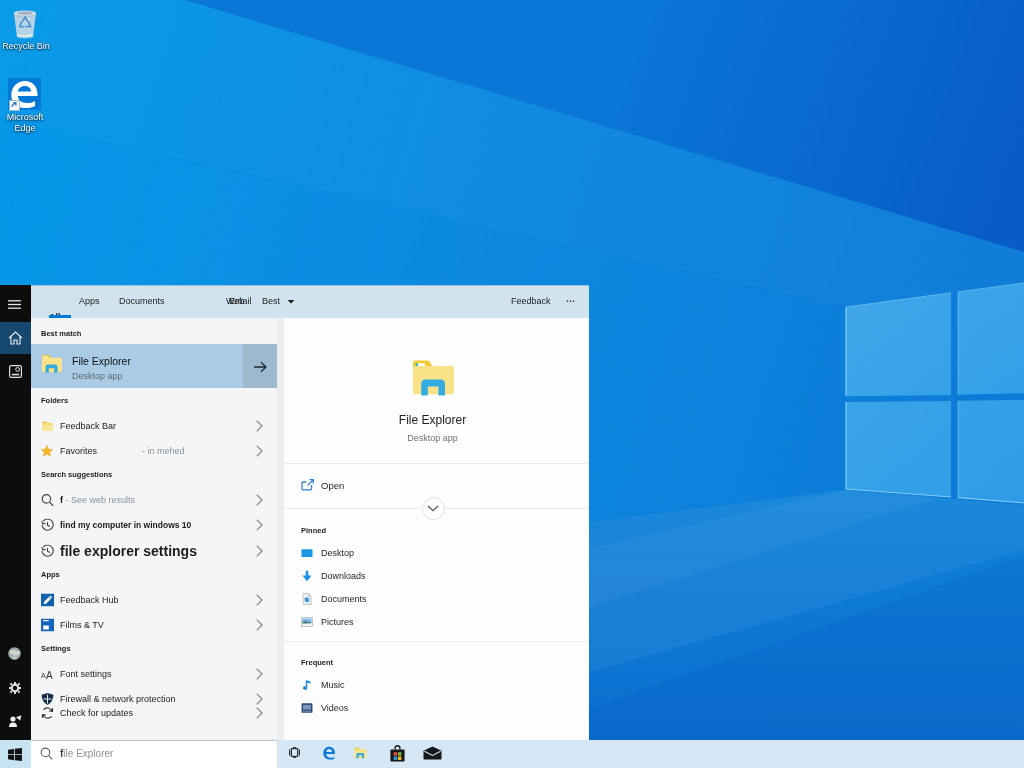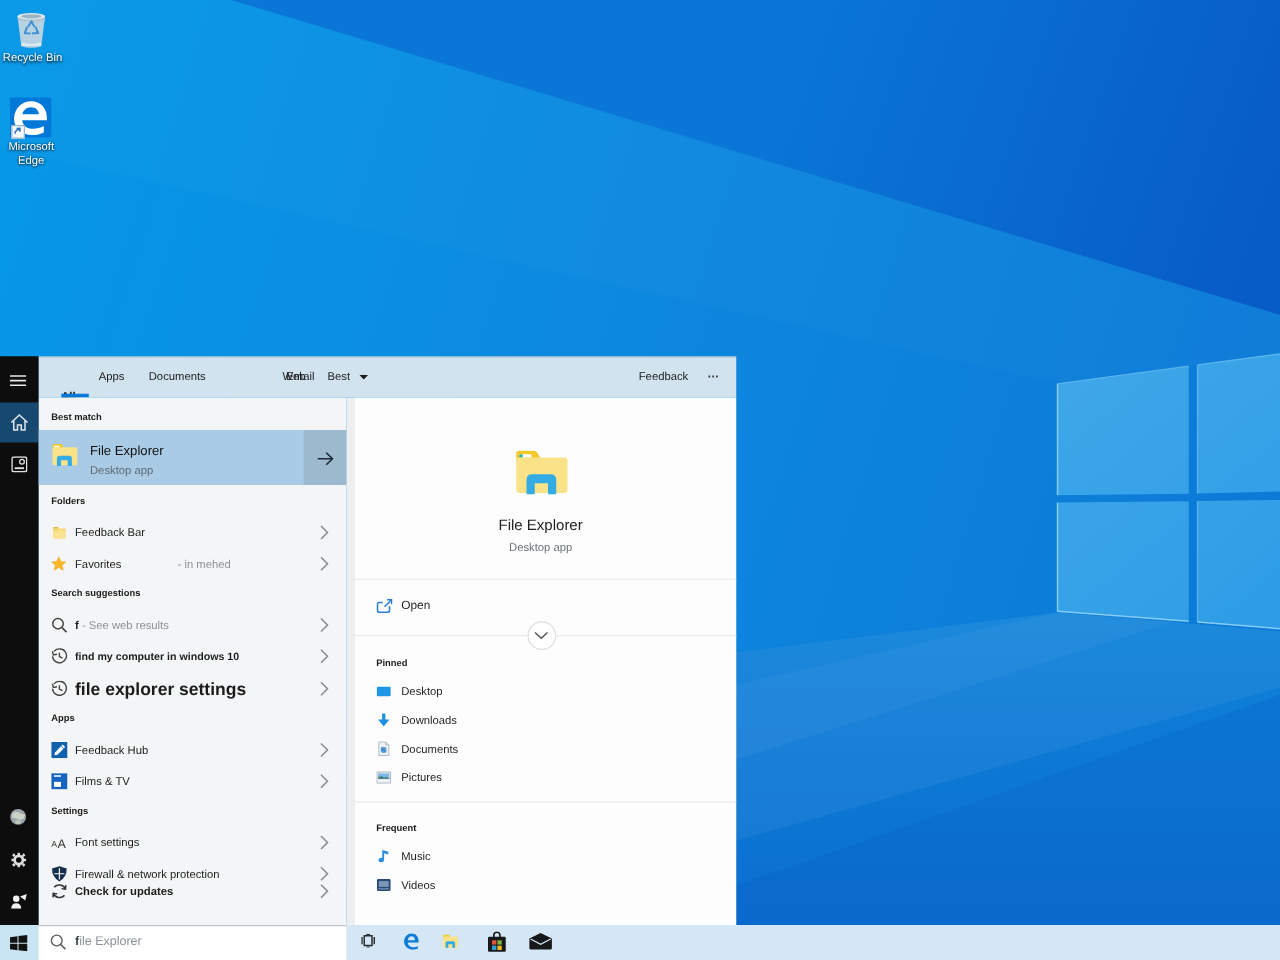--- a/index.html
+++ b/index.html
@@ -278,21 +278,21 @@
 <div class="row" style="top:686.5px;">
   <svg class="ic" viewBox="0 0 13 13">
       <path d="M6.5,0.5 L12.4,2.2 Q12.4,9 6.5,12.6 Q0.6,9 0.6,2.2 Z" fill="#15304c"></path>
       <path d="M6.5,2 L6.5,11 M2.5,6.5 L10.5,6.5" stroke="#fff" stroke-width="0.9"></path>
     </svg>
   <div class="tx">Firewall &amp; network protection</div>
     <svg class="ch" viewBox="0 0 7 12">
       <path d="M0.8,0.8 L6,6 L0.8,11.2" stroke="#8a8f94" stroke-width="1.3" fill="none"></path>
     </svg>
 </div>
-<div class="row" style="top:700px;font-weight:bold;">
+<div class="row" style="top:700px;">
   <svg class="ic" viewBox="0 0 13 13">
       <path d="M2.4,3.2 A5.4,5.4 0 0 1 11.4,4.8 M11.6,1.6 L11.4,4.9 L8.2,4.4 M10.6,9.8 A5.4,5.4 0 0 1 1.6,8.2 M1.4,11.4 L1.6,8.1 L4.8,8.6" stroke="#333" stroke-width="1.2" fill="none"></path>
     </svg>
   <div class="tx">Check for updates</div>
     <svg class="ch" viewBox="0 0 7 12">
       <path d="M0.8,0.8 L6,6 L0.8,11.2" stroke="#8a8f94" stroke-width="1.3" fill="none"></path>
     </svg>
 </div>
 
 <div class="abs" style="left:284px;top:318px;width:305px;height:422px;background:#fdfdfe;"></div>

